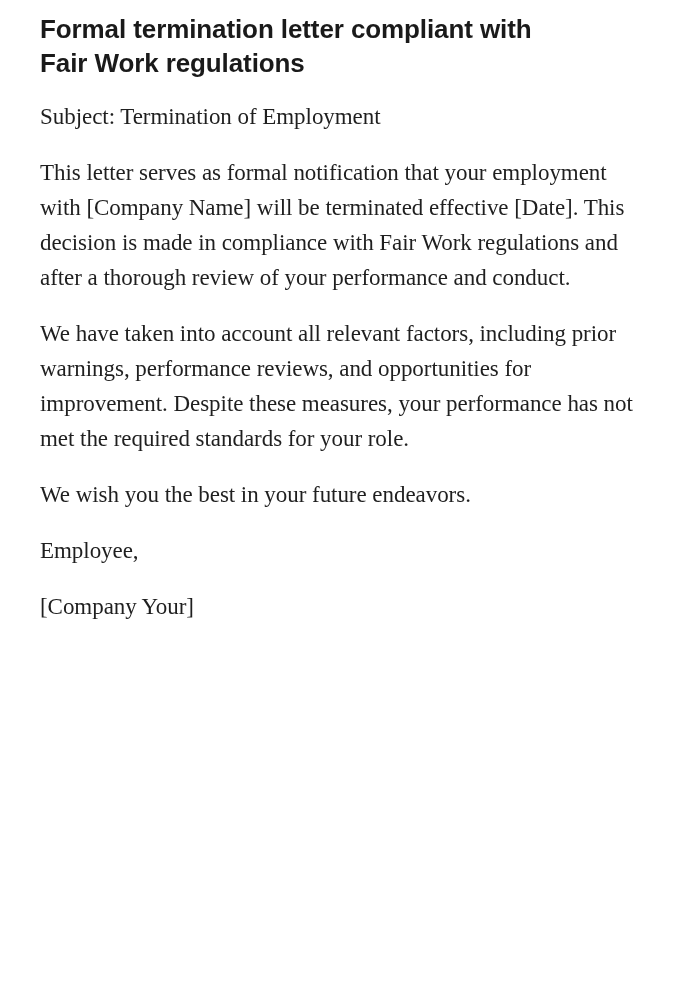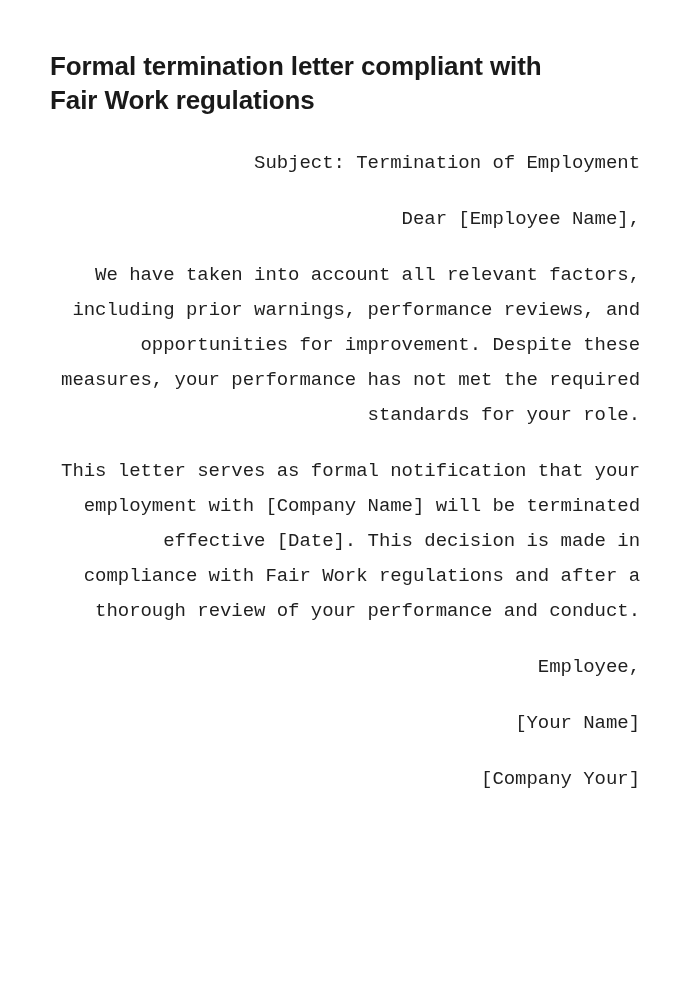--- a/index.html
+++ b/index.html
@@ -26,60 +26,58 @@
   .content {
     padding: 0 60px 0 40px;
   }
   h1.doc-title {
     font-family: "Liberation Sans", "DejaVu Sans", sans-serif;
     font-size: 26px;
     line-height: 34px;
     font-weight: 700;
     color: #1a1a1a;
     letter-spacing: -0.1px;
-    margin: 10px;
-    padding-top: 39px;
+    margin: 0;
+    padding-top: 12px;
     max-width: 545px;
     word-spacing: 0px;
   }
   p.doc-para {
-    font-family: Liberation Mono, monospace;
-    font-size: 19px;
+    font-family: Liberation Serif, serif;
+    font-size: 23px;
     line-height: 35px;
     font-weight: 400;
     color: #1f1f1f;
     margin: 0;
     padding-top: 21px;
     max-width: 600px;
     letter-spacing: -0.05px;
-    text-align: right;
   }
   p.doc-para:first-of-type {
     padding-top: 19px;
   }
 </style>
 </head>
 <body>
 
 <div class="page">
   <div class="content">
 
     <h1 class="doc-title">Formal termination letter compliant with Fair Work regulations</h1>
 
     <p class="doc-para">Subject: Termination of Employment</p>
 
-    <p class="doc-para">Dear [Employee Name],</p>
+
+    <p class="doc-para">This letter serves as formal notification that your employment with [Company Name] will be terminated effective [Date]. This decision is made in compliance with Fair Work regulations and after a thorough review of your performance and conduct.</p>
 
     <p class="doc-para">We have taken into account all relevant factors, including prior warnings, performance reviews, and opportunities for improvement. Despite these measures, your performance has not met the required standards for your role.</p>
 
-    <p class="doc-para">This letter serves as formal notification that your employment with [Company Name] will be terminated effective [Date]. This decision is made in compliance with Fair Work regulations and after a thorough review of your performance and conduct.</p>
 
-
+    <p class="doc-para">We wish you the best in your future endeavors.</p>
 
     <p class="doc-para">Employee,</p>
 
-    <p class="doc-para">[Your Name]</p>
 
 
     <p class="doc-para">[Company Your]</p>
 
   </div>
 </div>
 
 </body></html>

